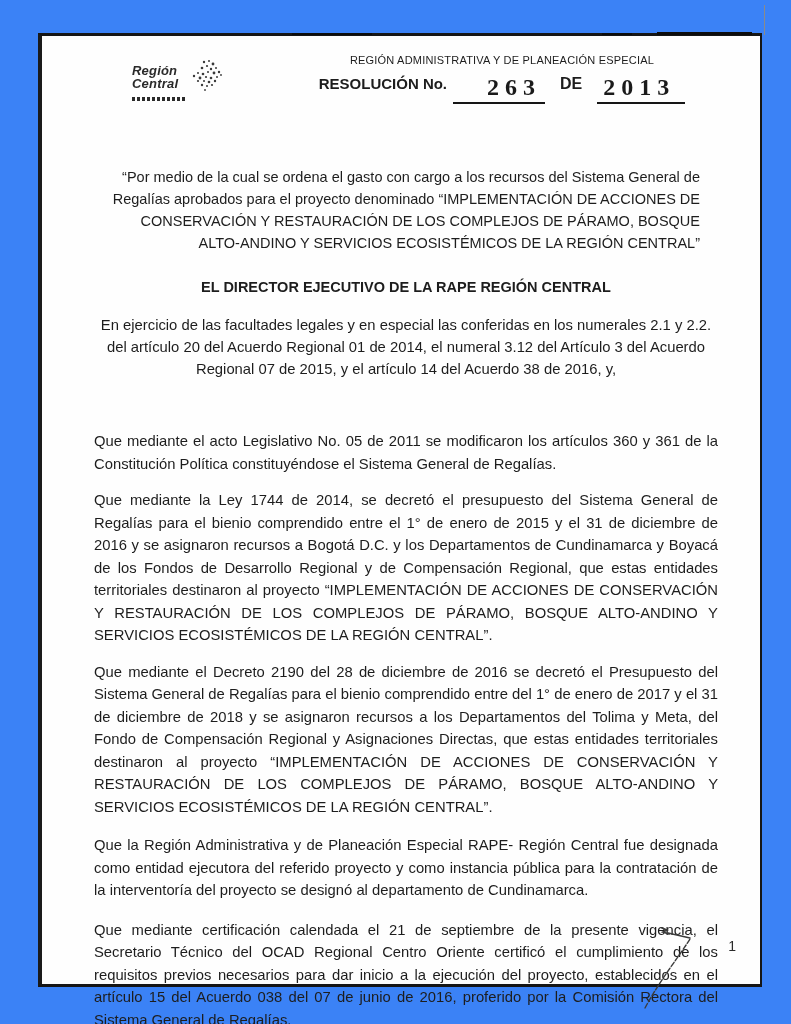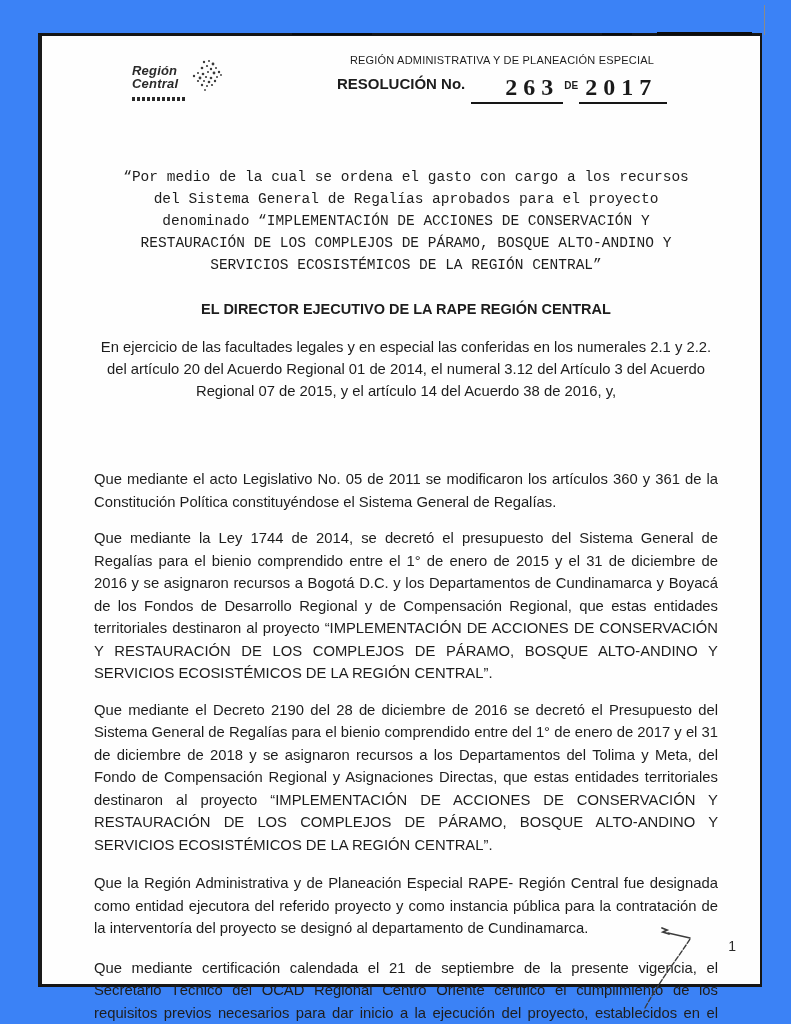--- a/index.html
+++ b/index.html
@@ -91,28 +91,27 @@
     font-weight: bold;
     letter-spacing: 6px;
     line-height: 24px;
     border-bottom: 2.5px solid #161616;
     padding-bottom: 3px;
     vertical-align: -6px;
     color: #1a1a1a;
   }
   .res-number { padding-left: 34px; padding-right: 4px; }
   .res-year { padding-left: 6px; padding-right: 10px; }
-  .res-de { font-size: 10px; font-weight: bold; margin: 0 1px; }
+  .res-de { font-size: 16px; font-weight: bold; margin: 0 15px; }
 
   .subject {
     margin: 20px 18px 0 18px;
-    text-align: center;
+    text-align: right;
     font-size: 14.5px;
     line-height: 22px;
-    font-family: Liberation Mono, monospace;
   }
   .authority {
     margin: 25px 0 0 0;
     text-align: center;
     font-weight: bold;
     font-size: 14.5px;
   }
   .preamble {
     margin: 19px 0 0 0;
     text-align: center;
@@ -125,21 +124,21 @@
     font-weight: bold;
     font-size: 14.5px;
     letter-spacing: 0.3px;
   }
   .para {
     margin: 14px 0 0 0;
     text-align: justify;
     font-size: 14.8px;
     line-height: 22.5px;
   }
-  .para.first { margin-top: 66px; }
+  .para.first { margin-top: 50px; }
   .para.p4 { margin-top: 16px; }
   .para.p5 { margin-top: 17px; }
 
   .page-number {
     position: absolute;
     right: 24px;
     bottom: 30px;
     font-size: 14px;
     color: #2a2a2a;
   }
@@ -200,21 +199,21 @@
                 <circle cx="25" cy="32" r="0.9"></circle>
             </g>
           </svg>
         </div>
         <div class="logo-tagline"></div>
       </div>
 
       <div class="header-center">
         <div class="org1">REGIÓN ADMINISTRATIVA Y DE PLANEACIÓN ESPECIAL</div>
         <div class="resolution-line">
-          <span class="res-label">RESOLUCIÓN No.</span><span class="res-number">263</span><span class="res-de">DE</span><span class="res-year">2017</span>
+          <span class="res-label">RESOLUCIÓN No.</span><span class="res-number">263</span><span class="res-de">DE</span><span class="res-year">2013</span>
         </div>
       </div>
     </div>
 
     <p class="subject">“Por medio de la cual se ordena el gasto con cargo a los recursos del Sistema General de Regalías aprobados para el proyecto denominado “IMPLEMENTACIÓN DE ACCIONES DE CONSERVACIÓN Y RESTAURACIÓN DE LOS COMPLEJOS DE PÁRAMO, BOSQUE ALTO-ANDINO Y SERVICIOS ECOSISTÉMICOS DE LA REGIÓN CENTRAL”</p>
     <p class="authority">EL DIRECTOR EJECUTIVO DE LA RAPE REGIÓN CENTRAL</p>
     <p class="preamble">En ejercicio de las facultades legales y en especial las conferidas en los numerales 2.1 y 2.2. del artículo 20 del Acuerdo Regional 01 de 2014, el numeral 3.12 del Artículo 3 del Acuerdo Regional 07 de 2015, y el artículo 14 del Acuerdo 38 de 2016, y,</p>
 
     <p class="para first p1">Que mediante el acto Legislativo No. 05 de 2011 se modificaron los artículos 360 y 361 de la Constitución Política constituyéndose el Sistema General de Regalías.</p>
     <p class="para p2">Que mediante la Ley 1744 de 2014, se decretó el presupuesto del Sistema General de Regalías para el bienio comprendido entre el 1° de enero de 2015 y el 31 de diciembre de 2016 y se asignaron recursos a Bogotá D.C. y los Departamentos de Cundinamarca y Boyacá de los Fondos de Desarrollo Regional y de Compensación Regional, que estas entidades territoriales destinaron al proyecto “IMPLEMENTACIÓN DE ACCIONES DE CONSERVACIÓN Y RESTAURACIÓN DE LOS COMPLEJOS DE PÁRAMO, BOSQUE ALTO-ANDINO Y SERVICIOS ECOSISTÉMICOS DE LA REGIÓN CENTRAL”.</p>

